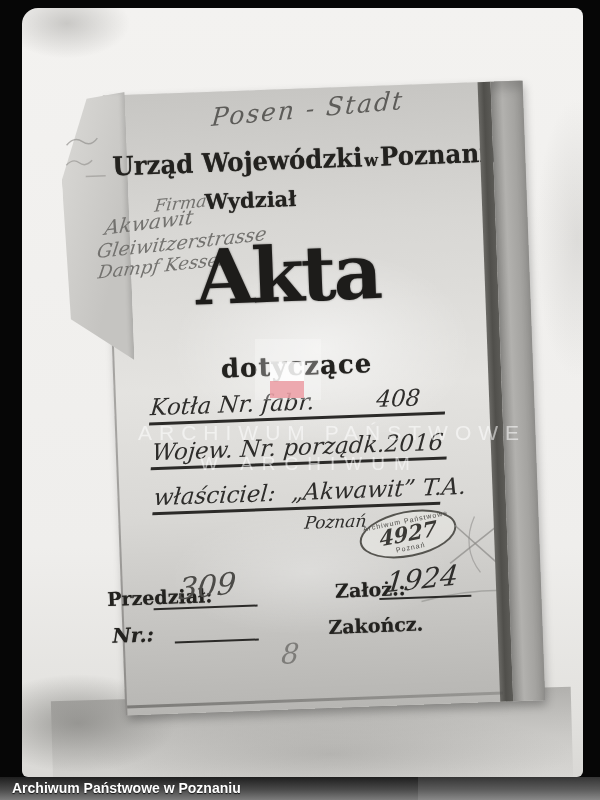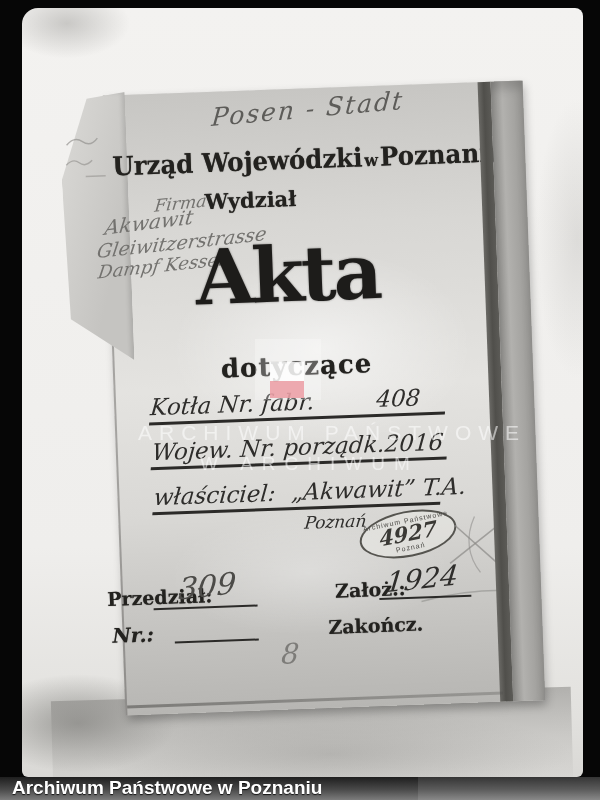--- a/index.html
+++ b/index.html
@@ -124,21 +124,21 @@
     background:rgba(255,255,255,.8); }
   .wm-flag-red   { position:absolute; left:15px; top:42px; width:34px; height:17px;
     background:rgba(236,156,163,.85); }
 
   
   .footer { position:absolute; left:0; top:777px; width:600px; height:23px; z-index:5;
     background:linear-gradient(180deg,#1e1e1e 0%, #4a4a4a 55%, #7c7c7c 100%); }
   .footer-light { position:absolute; left:418px; top:0; width:182px; height:100%;
     background:rgba(255,255,255,.10); }
   .footer-label { position:absolute; left:12px; top:0; height:17px; line-height:22px;
-    font-size:19px; font-weight:bold; color:#ffffff; text-shadow:0 1px 1px rgba(0,0,0,.8); }
+    font-size:14px; font-weight:bold; color:#ffffff; text-shadow:0 1px 1px rgba(0,0,0,.8); }
 </style>
 </head>
 <body>
 
 <div class="stage">
   <div class="photo">
 
     <div class="lower-band"></div>
 
     <div class="folder">

